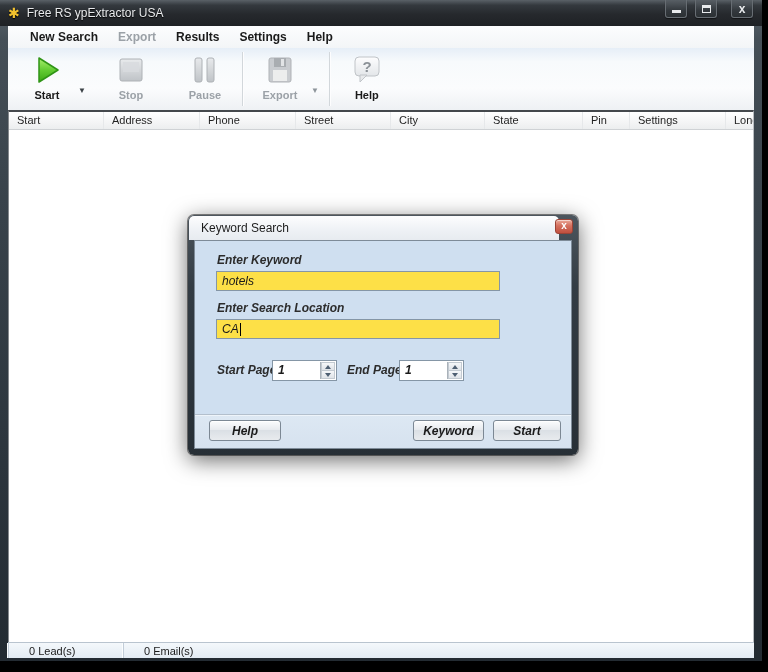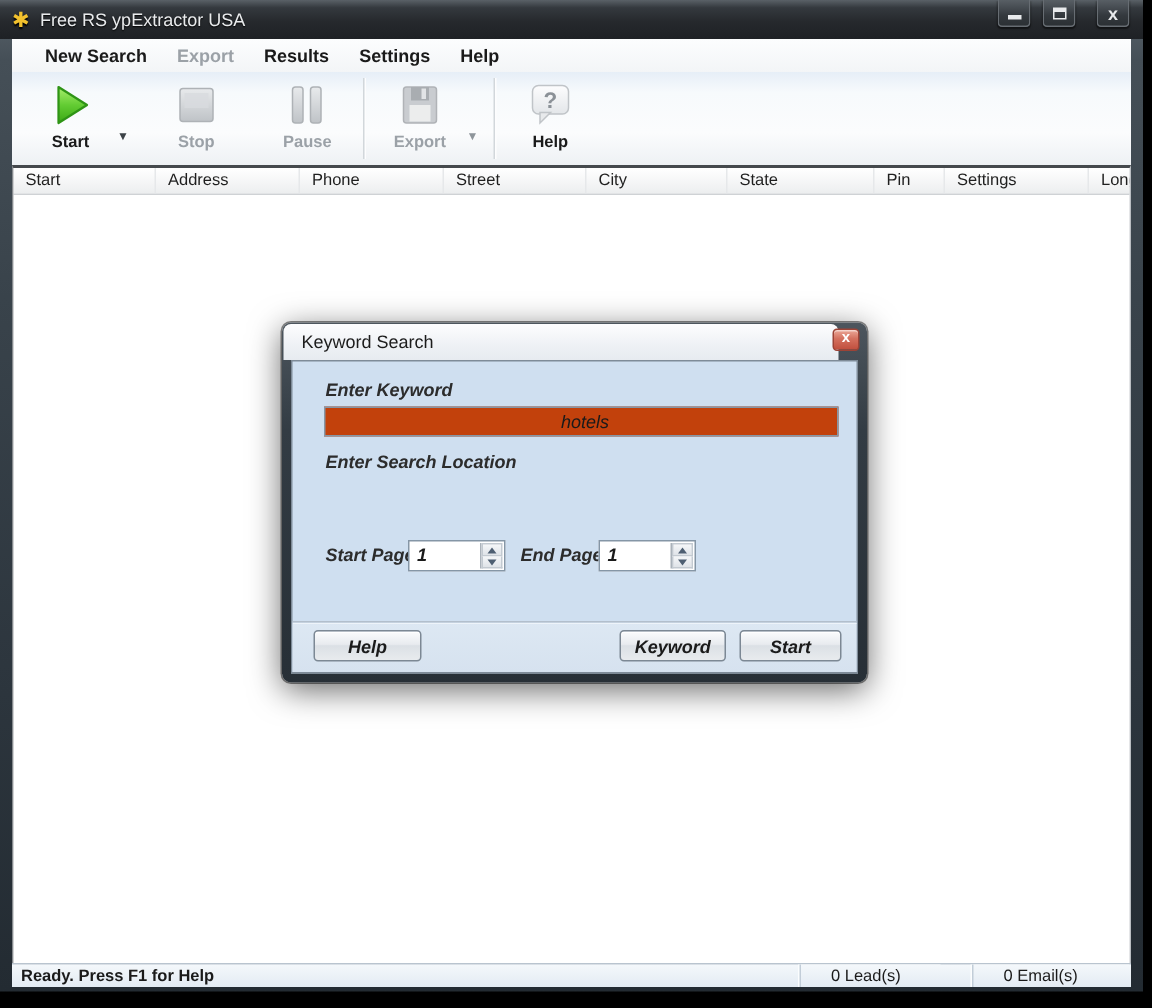--- a/index.html
+++ b/index.html
@@ -79,22 +79,22 @@
                   background:linear-gradient(180deg,#fdfdfe,#eef1f5 60%,#e7ebf0);
                   display:flex; align-items:center; }
   .dlg-title { font-size:12px; color:#1c1c1c; margin-left:12px; }
   .dlg-close { position:absolute; top:4px; right:5px; width:18px; height:15px; border-radius:3px;
                border:1px solid #9c4336; background:linear-gradient(180deg,#eba898,#d4705e 45%,#c04f3e);
                color:#fff; font-size:10px; font-weight:bold; line-height:12px; text-align:center;
                box-shadow:inset 0 1px 0 rgba(255,255,255,.5); }
   .dlg-panel { position:absolute; left:6px; top:25px; width:378px; height:209px;
                border:1px solid #7e8b98; background:#cfdff0;font-style:italic; }
   .dlg-label { position:absolute; font-size:12px; font-weight:bold; color:#2c2c2c; white-space:nowrap; }
-  .dlg-input { position:absolute; left:21px; width:343px; height:20px; background:#c2410c;
-               border:1px solid #8596a6; font-size:12px; color:#1a1a1a; padding:2px 0 0 5px;text-align:center; }
+  .dlg-input { position:absolute; left:21px; width:284px; height:20px; background:#fde047;
+               border:1px solid #8596a6; font-size:12px; color:#1a1a1a; padding:2px 0 0 5px; }
   .caret { display:inline-block; width:1px; height:13px; background:#000; margin-left:1px; vertical-align:text-bottom; }
 
   .spinner { position:absolute; width:65px; height:21px; background:#fff; border:1px solid #8596a6; }
   .spin-val { position:absolute; left:5px; top:2px; font-size:12px; font-weight:bold; color:#1a1a1a; }
   .spin-btns { position:absolute; right:1px; top:1px; bottom:1px; width:15px;
                border-left:1px solid #aab2ba; display:flex; flex-direction:column; }
   .spin-btn { flex:1; background:linear-gradient(180deg,#f5f7f9,#dfe3e8); border:1px solid #c3cad1;
               display:flex; align-items:center; justify-content:center; }
   .spin-btn + .spin-btn { border-top:none; }
   .tri-up { width:0; height:0; border-left:3px solid transparent; border-right:3px solid transparent;
@@ -231,21 +231,20 @@
           <span class="lv-col" style="width:94px">City</span>
           <span class="lv-col" style="width:98px">State</span>
           <span class="lv-col" style="width:47px">Pin</span>
           <span class="lv-col" style="width:96px">Settings</span>
           <span class="lv-col" style="width:130px">Longitude</span>
         </div>
         <div class="lv-body"></div>
       </div>
 
       <div class="statusbar">
-        <span class="sb-msg">Ready. Press F1 for Help</span>
         <span class="sb-panel sb-leads">0 Lead(s)</span>
         <span class="sb-panel sb-emails">0 Email(s)</span>
       </div>
 
     </div>
   </div>
 
   <div class="dialog">
     <div class="dlg-titlebar">
       <span class="dlg-title">Keyword Search</span>
@@ -255,20 +254,23 @@
     </div>
 
     <div class="dlg-panel">
 
       <span class="dlg-label" style="left:22px; top:12px">Enter Keyword</span>
       <div class="dlg-input" style="top:30px">
         <span>hotels</span>
       </div>
 
       <span class="dlg-label" style="left:22px; top:60px">Enter Search Location</span>
+      <div class="dlg-input" style="top:78px">
+        <span>CA</span><span class="caret"></span>
+      </div>
 
       <span class="dlg-label" style="left:22px; top:122px">Start Page</span>
       <div class="spinner" style="left:77px; top:119px">
         <span class="spin-val">1</span>
         <div class="spin-btns">
           <div class="spin-btn">
               <span class="tri-up"></span>
             </div>
           <div class="spin-btn">
               <span class="tri-down"></span>

